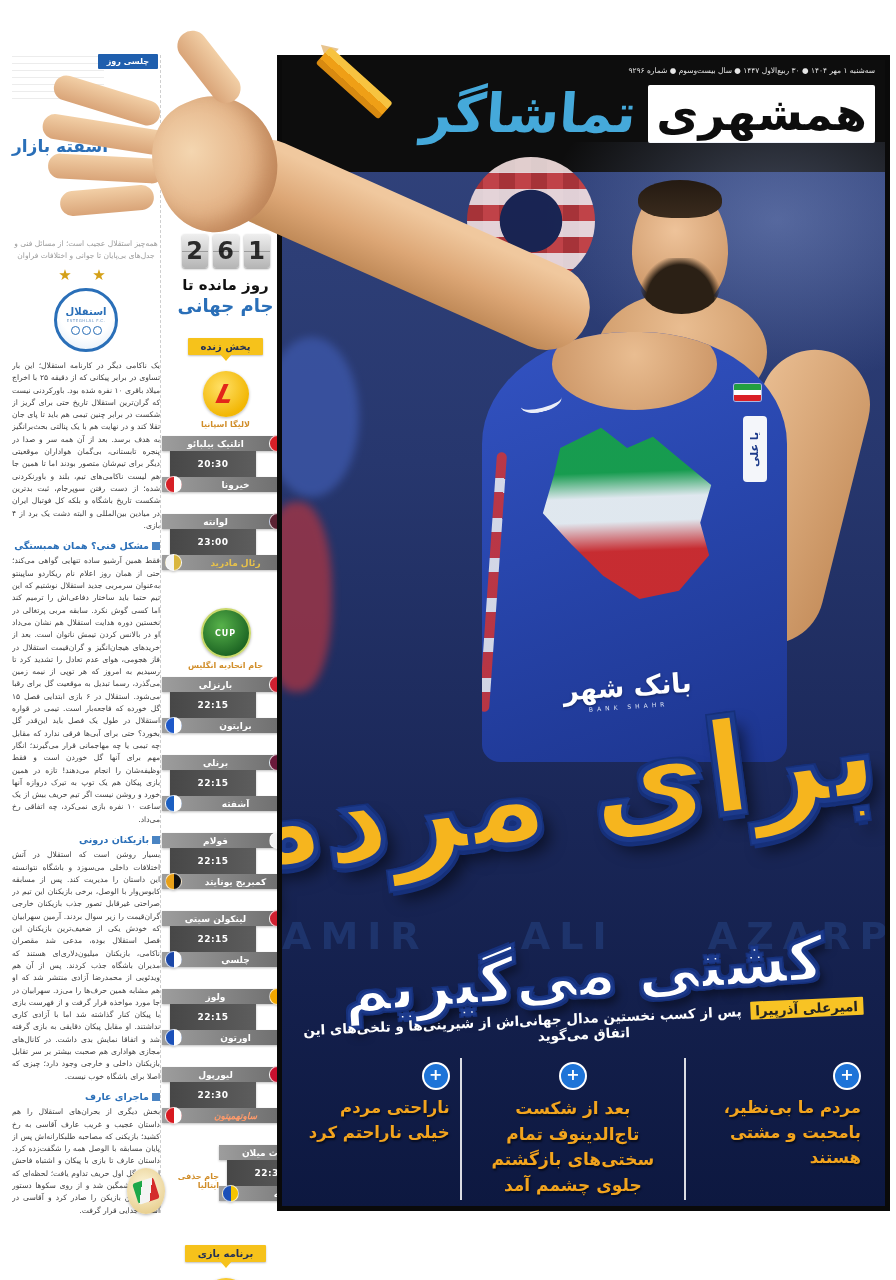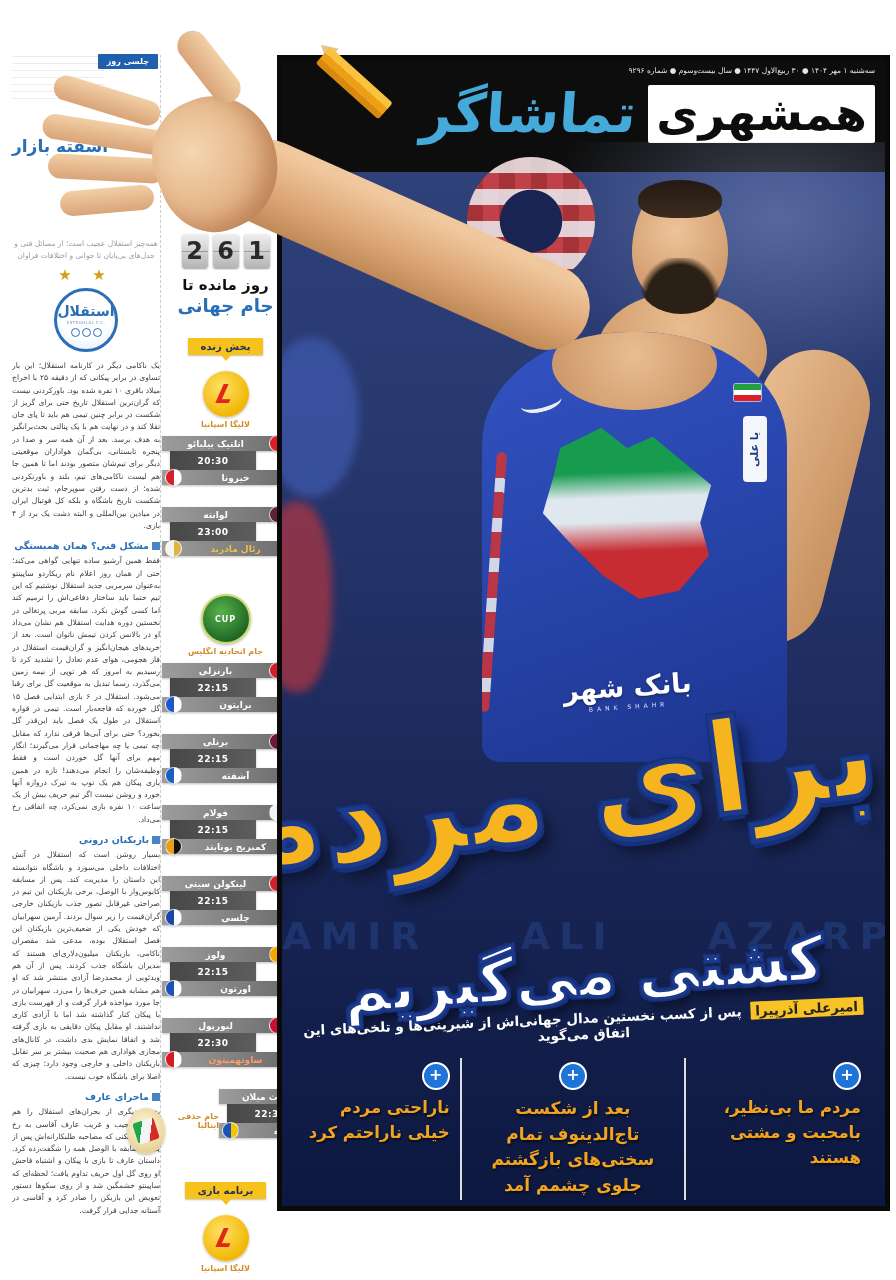--- a/index.html
+++ b/index.html
@@ -11,21 +11,21 @@
   .ruled{position:absolute;left:0;top:6px;width:92px;height:44px;
     background:repeating-linear-gradient(180deg,#ececec 0 1px,transparent 1px 7px)}
   .day-tag{position:absolute;right:2px;top:4px;background:#1f5fae;color:#fff;font-size:8px;
     font-weight:bold;padding:3px 9px;border-radius:1px}
   .kicker{position:absolute;right:0;top:86px;color:#2a6fb8;font-weight:900;font-size:17px;direction:rtl;width:100%;text-align:left}
   .big-title{position:absolute;right:0;top:102px;width:100%;text-align:left;color:#2a6fb8;font-weight:900;font-size:62px;line-height:1.1;direction:rtl}
   .sub-title{position:absolute;top:188px;width:100%;text-align:center;color:#9a9a9a;font-size:7.5px;line-height:1.6;direction:rtl}
   .stars{position:absolute;top:216px;width:100%;text-align:center;color:#d4a017;font-size:15px;letter-spacing:8px}
   .crest{position:absolute;top:238px;left:50%;transform:translateX(-50%);width:58px;height:58px;border-radius:50%;
     border:3px solid #2a6fb8;background:radial-gradient(circle at 50% 35%,#ffffff 55%,#dceaf7);display:flex;flex-direction:column;align-items:center;justify-content:center}
-  .crest .fa{color:#2a6fb8;font-weight:900;font-size:14px;direction:rtl}
+  .crest .fa{color:#2a6fb8;font-weight:900;font-size:10px;direction:rtl}
   .crest .en{color:#6d96c2;font-size:4px;letter-spacing:.5px;margin-top:1px}
   .crest .balls{display:flex;gap:2px;margin-top:3px}
   .crest .balls i{width:7px;height:7px;border-radius:50%;border:1.5px solid #2a6fb8;display:block}
   #article{position:absolute;top:310px;left:0;width:148px;height:878px;overflow:hidden;direction:rtl;
     color:#3d3d3d;font-size:7.6px;line-height:1.62;text-align:justify}
   .sec-h{color:#2a6fb8;font-weight:900;font-size:9.5px;margin:7px 0 3px;line-height:1.4}
   .sec-h::before{content:"";display:inline-block;width:8px;height:8px;background:#2a6fb8;margin-left:3px;vertical-align:-1px;opacity:.85}
   .sec-p{margin:0 0 4px}
 
   
@@ -62,21 +62,21 @@
   .league-label{font-size:8px;font-weight:bold;color:#d18e2a;direction:rtl;margin-bottom:7px}
   .date-tag{color:#f2b40c;font-weight:900;font-size:10.5px;direction:rtl;margin:2px 0 7px;
     text-shadow:1px 1px 0 #3c2c00}
   .g-matches{width:127px}
   .match{margin-bottom:22px;filter:drop-shadow(0 1px 1px rgba(0,0,0,.25))}
   .bar{height:15px;display:flex;align-items:center;gap:3px;padding:0 3px;
     background:linear-gradient(90deg,#9d9d9d,#6c6c6c)}
   .bar .mname{flex:1;text-align:center;color:#fff;font-size:9px;font-weight:bold;direction:rtl;
     white-space:nowrap;overflow:hidden}
   .mlogo{width:15px;height:15px;border-radius:50%;border:1px solid rgba(255,255,255,.75);flex:none}
-  .timebar{width:86px;height:19px;margin:0 0 0 8px;background:linear-gradient(90deg,#474747,#5d5d5d);
+  .timebar{width:86px;height:26px;margin:0 0 0 8px;background:linear-gradient(90deg,#474747,#5d5d5d);
     color:#fff;font-size:9px;font-weight:bold;display:flex;align-items:center;justify-content:center;letter-spacing:.5px}
 
   
   #frame{position:absolute;left:277px;top:55px;width:603px;height:1146px;border:5px solid #0a0a0a;
     background:linear-gradient(180deg,#33457e 0%,#27376e 35%,#1a2758 65%,#0d1840 100%);z-index:2;overflow:hidden}
   #masthead{position:absolute;top:0;left:0;right:0;height:112px;background:#0d0d0d}
   .dateline{position:absolute;top:6px;right:10px;color:#e6e6e6;font-size:7.5px;direction:rtl;letter-spacing:.2px}
   .logo-row{position:absolute;top:22px;right:10px;display:flex;flex-direction:row-reverse;align-items:center;gap:12px}
   .logo-black{background:#fff;padding:2px 8px;border-radius:2px}
   .logo-black span{font-size:46px;font-weight:900;color:#0d0d0d;letter-spacing:-1px;direction:rtl}
@@ -335,21 +335,21 @@
   </div>
 
   <div class="match">
     <div class="bar home">
       <span class="mname">لیورپول</span>
       <span class="mlogo" style="background: linear-gradient(90deg, rgb(200, 16, 46) 55%, rgb(255, 255, 255) 55%);"></span>
     </div>
     <div class="timebar">22:30</div>
     <div class="bar away">
       <span class="mlogo" style="background: linear-gradient(90deg, rgb(215, 25, 32) 55%, rgb(255, 255, 255) 55%);"></span>
-      <span class="mname" style="color: rgb(255, 154, 106);">ساوتهمپتون</span>
+      <span class="mname" style="color: rgb(255, 154, 106); font-style: italic;">ساوتهمپتون</span>
     </div>
   </div>
 </div>
   </div>
 
   <div class="group" style="display:flex;flex-direction:row;align-items:center">
     <div class="league-logo logo-coppa"></div>
     <div class="league-label">جام حذفی ایتالیا</div>
 
     <div class="g-matches">

